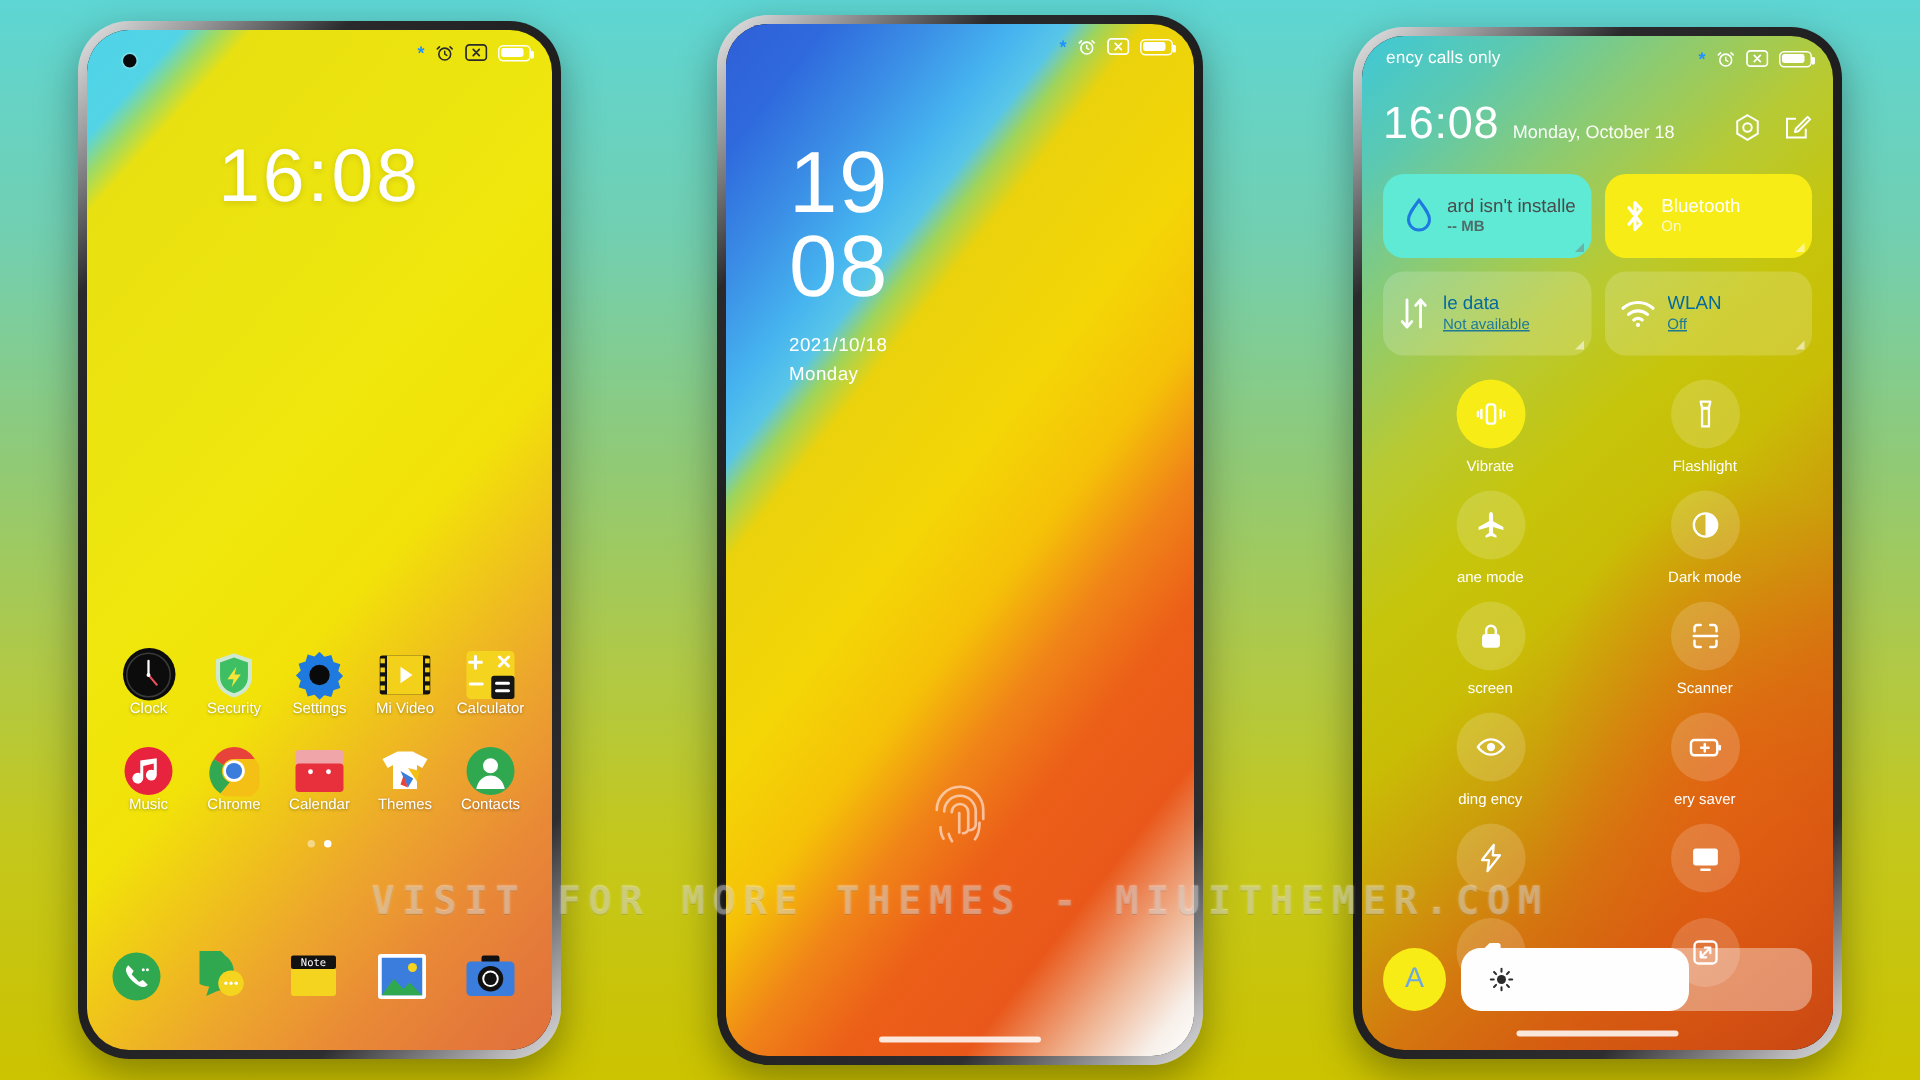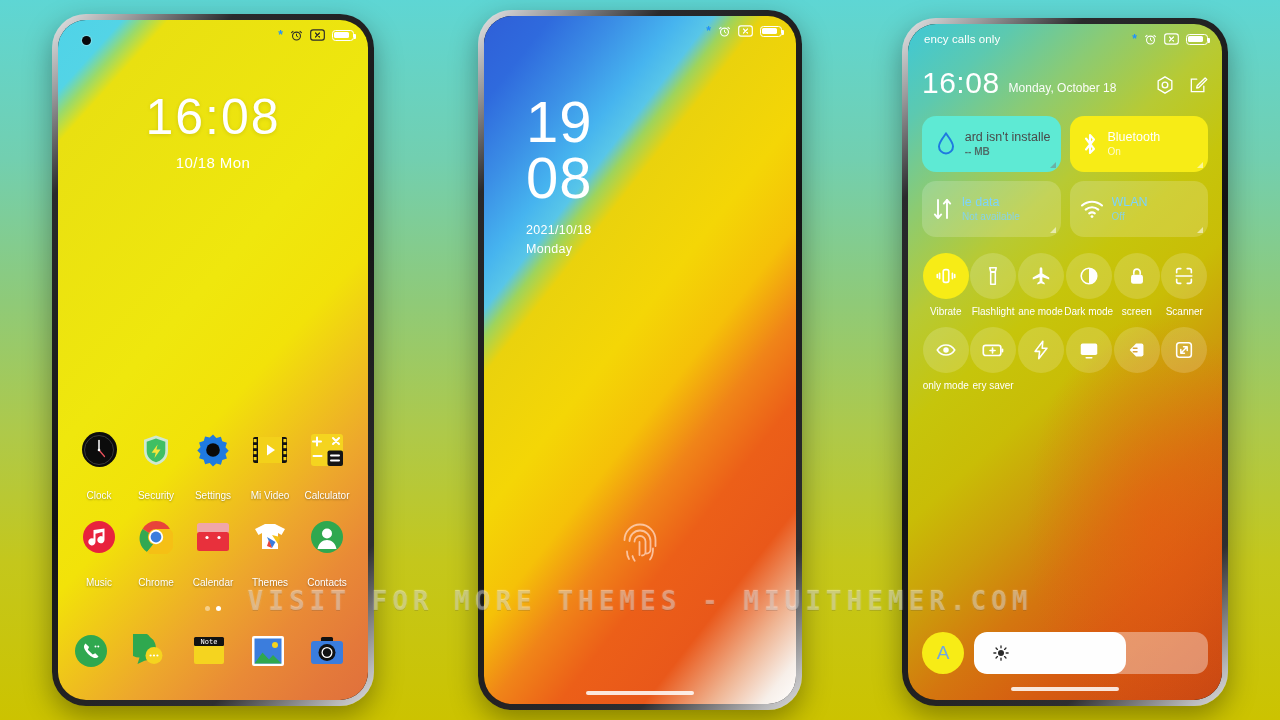--- a/index.html
+++ b/index.html
@@ -77,21 +77,21 @@
   .lock1 { position:absolute; top:72px; left:0; right:0; text-align:center; color:#fff; z-index:5; }
   .lock1 .time { font-size:50px; font-weight:300; letter-spacing:2px; line-height:1;
     text-shadow:0 1px 4px rgba(0,0,0,.12); }
   .lock1 .date { font-size:15px; font-weight:400; margin-top:12px; letter-spacing:.4px; }
 
   
   .appgrid { position:absolute; left:14px; right:14px; top:412px; z-index:5; }
   .approw { display:flex; justify-content:space-between; margin-bottom:18px; }
   .app { width:54px; display:flex; flex-direction:column; align-items:center; }
   .appico { width:35px; height:35px; border-radius:9px; position:relative; display:flex; align-items:center; justify-content:center; }
-  .applabel { margin-top:23px; font-size:10px; color:#fff; text-shadow:0 1px 2px rgba(0,0,0,.35); white-space:nowrap; }
+  .applabel { margin-top:0; font-size:10px; color:#fff; text-shadow:0 1px 2px rgba(0,0,0,.35); white-space:nowrap; }
 
   .dots { display:flex; justify-content:center; gap:6px; margin-top:2px; }
   .dot { width:5px; height:5px; border-radius:50%; background:rgba(255,255,255,.45); }
   .dot.on { background:#fff; }
 
   .dock { position:absolute; left:6px; right:14px; bottom:32px; display:flex; justify-content:space-between; z-index:5; }
 
   
   .circle { border-radius:50%; }
 
@@ -114,24 +114,24 @@
   .bigtiles { display:grid; grid-template-columns:1fr 1fr; gap:9px; margin-top:18px; }
   .tile { height:56px; border-radius:14px; padding:8px 10px; display:flex; align-items:center; gap:8px; position:relative; overflow:hidden; }
   .tile .tl { display:flex; flex-direction:column; justify-content:center; min-width:0; }
   .tile .tname { font-size:12.5px; font-weight:400; line-height:1.25; white-space:nowrap; overflow:hidden; }
   .tile .tsub { font-size:10px; opacity:.78; line-height:1.3; white-space:nowrap; overflow:hidden; }
   .tile .corner { position:absolute; right:5px; bottom:4px; width:0; height:0;
     border-left:6px solid transparent; border-bottom:6px solid rgba(255,255,255,.55); }
   .tile.white { background:#5eead4; color:#4a4a4a;justify-content:flex-end; }
   .tile.white .corner { border-bottom-color:rgba(120,120,120,.5); }
   .tile.on { background:#f7ec16; color:#fff; }
-  .tile.off { background:rgba(255,255,255,.18); color:#7dd3fc; }
-  .tile.off .tsub { opacity:.85; }
-
-  .toggles { margin-top:16px; display:grid; grid-template-columns:repeat(6,1fr); row-gap:10px; }
+  .tile.off { background:rgba(255,255,255,.18); color:#0369a1; }
+  .tile.off .tsub { opacity:.85;text-decoration:underline; }
+
+  .toggles { margin-top:16px; display:grid; grid-template-columns:repeat(2,1fr); row-gap:10px; }
   .tg { display:flex; flex-direction:column; align-items:center; }
   .tgc { width:46px; height:46px; border-radius:50%; background:rgba(255,255,255,.17);
     display:flex; align-items:center; justify-content:center; }
   .tgc.active { background:#f7ec16; }
   .tglabel { margin-top:7px; font-size:10px; color:#fff; white-space:nowrap; }
 
   .brightrow { position:absolute; left:14px; right:14px; bottom:26px; display:flex; align-items:center; gap:10px; }
   .autobtn { width:42px; height:42px; border-radius:50%; background:#f7ec16; display:flex; align-items:center; justify-content:center;
     color:#6fa7e0; font-size:19px; font-weight:400; flex:0 0 auto; }
   .slider { flex:1; height:42px; border-radius:13px; background:rgba(255,255,255,.38); position:relative; overflow:hidden; }
@@ -166,21 +166,20 @@
           <path d="M9.5 6.5l7 7M16.5 6.5l-7 7" stroke="#2b2b2b" stroke-width="2" stroke-linecap="round"></path>
         </svg>
         <span class="batt">
             <i></i>
           </span>
       </div>
     </div>
 
     <div class="lock1">
       <div class="time">16:08</div>
-      <div class="date">10/18 Mon</div>
     </div>
 
     <div class="appgrid">
 
       <div class="approw">
         <div class="app">
           <div class="appico circle" style="background:#0c0c0c">
             <svg width="32" height="32" viewBox="0 0 32 32">
               <circle cx="16" cy="16" r="14.5" fill="#0c0c0c"></circle>
               <circle cx="16" cy="16" r="14.5" fill="none" stroke="#3a3a3a" stroke-width="1"></circle>
@@ -560,21 +559,21 @@
           </div>
           <span class="tglabel">Scanner</span>
         </div>
         <div class="tg">
           <div class="tgc">
             <svg width="22" height="22" viewBox="0 0 24 24">
               <path d="M2.5 12S6 6.5 12 6.5 21.5 12 21.5 12 18 17.5 12 17.5 2.5 12 2.5 12z" fill="none" stroke="#fff" stroke-width="1.7"></path>
               <circle cx="12" cy="12" r="3" fill="#fff"></circle>
             </svg>
           </div>
-          <span class="tglabel">only mode</span>
+          <span class="tglabel">ding ency</span>
         </div>
         <div class="tg">
           <div class="tgc">
             <svg width="24" height="22" viewBox="0 0 26 22">
               <rect x="2.5" y="6" width="19" height="11" rx="2.5" fill="none" stroke="#fff" stroke-width="1.8"></rect>
               <rect x="22.2" y="9.4" width="2" height="4.2" rx="1" fill="#fff"></rect>
               <path d="M12.5 8.8v5.4M9.8 11.5h5.4" stroke="#fff" stroke-width="1.8" stroke-linecap="round"></path>
             </svg>
           </div>
           <span class="tglabel">ery saver</span>

